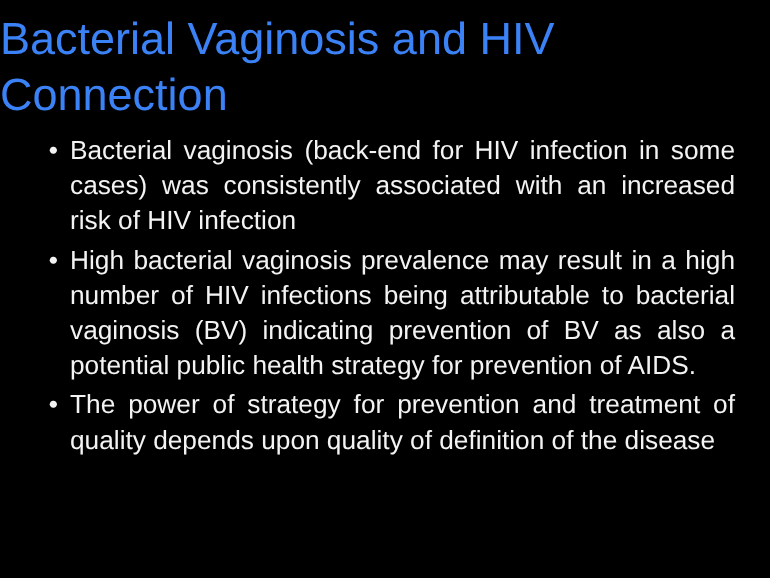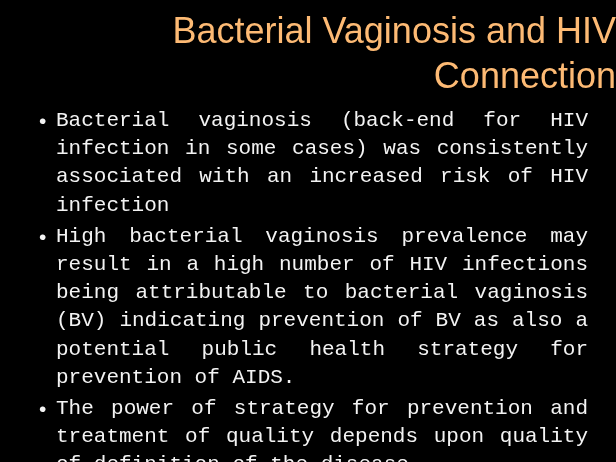--- a/index.html
+++ b/index.html
@@ -21,22 +21,22 @@
     height: 462px;
     background: #000000;
     box-sizing: border-box;
   }
 
   .slide-title {
     position: absolute;
     left: 0;
     top: 8px;
     width: 616px;
-    text-align: right;
-    color: #fdba74;
+    text-align: left;
+    color: #3b82f6;
     font-size: 36px;
     line-height: 45px;
     font-weight: 400;
     letter-spacing: 0px;
     white-space: pre-line;
   }
 
   .body-list {
     position: absolute;
     left: 26px;
@@ -69,21 +69,20 @@
     top: 0;
     width: 14px;
     color: #f3f3f3;
     font-size: 21px;
     line-height: 28.2px;
     text-align: left;
   }
 
   .bullet-text {
     display: block;
-    font-family: Liberation Mono, monospace;
   }
 </style>
 </head>
 <body>
 
 <div class="slide">
 
   <div class="slide-title">Bacterial Vaginosis and HIV Connection</div>
 
   <ul class="body-list">

